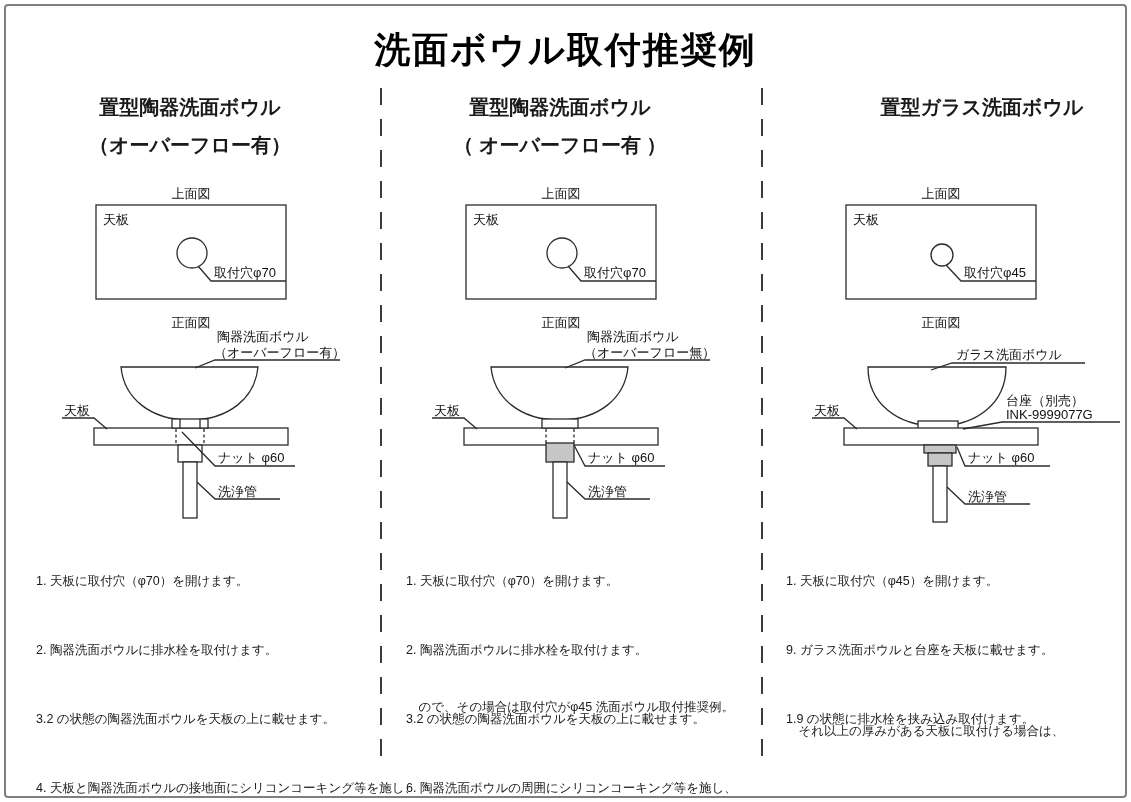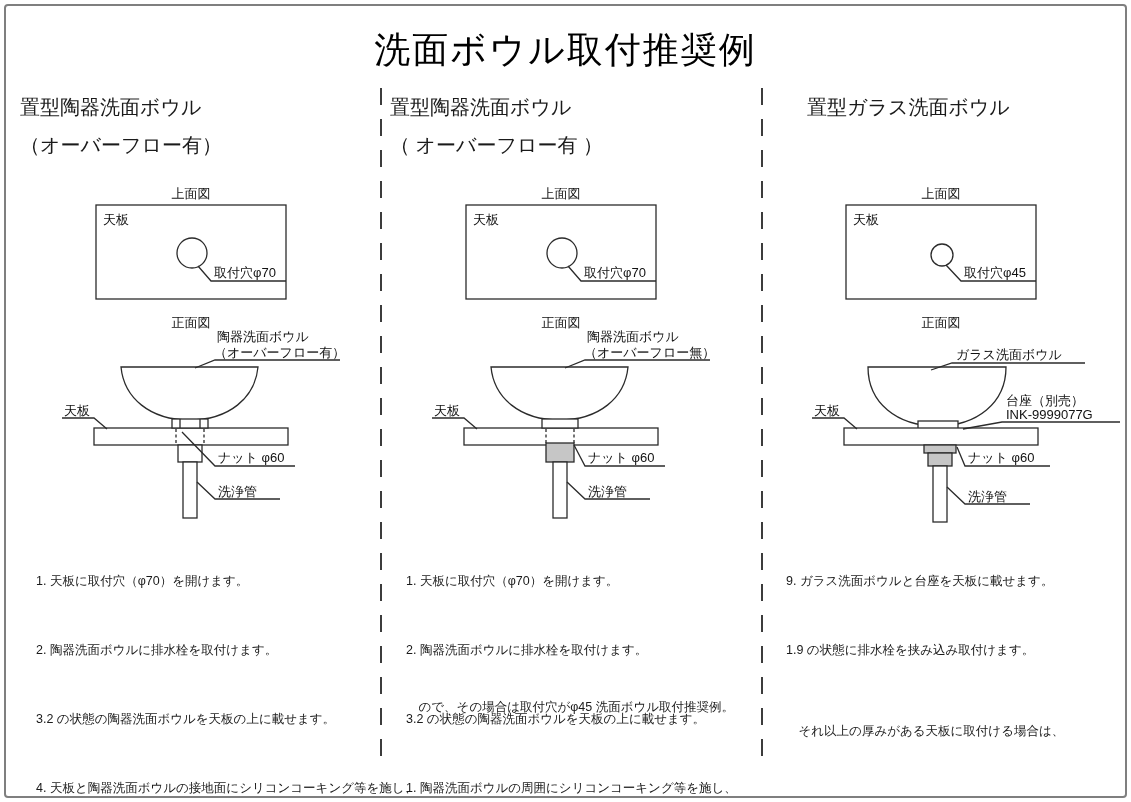--- a/index.html
+++ b/index.html
@@ -1,25 +1,25 @@
 <!DOCTYPE html>
 <html><head>
 <meta charset="utf-8">
 <style>
   html,body{margin:0;padding:0;background:#fff;}
   body{width:1131px;height:802px;position:relative;overflow:hidden;
        font-family:"Liberation Sans","DejaVu Sans",sans-serif;color:#111;}
   .frame{position:absolute;inset:4px;border:2px solid #7f7f7f;border-radius:4px;}
   .title{position:absolute;top:26px;left:0;width:100%;text-align:center;
-         font-size:36px;font-weight:normal;letter-spacing:2px;color:#000;}
+         font-size:36px;font-weight:bold;letter-spacing:2px;color:#000;}
   .divider{position:absolute;top:88px;height:682px;width:2px;
            background:repeating-linear-gradient(to bottom,#3c3c3c 0 17px,transparent 17px 31px);}
   #divider-1{left:380px;} #divider-2{left:761px;}
-  .heading{position:absolute;top:88px;text-align:left;font-size:20px;
-           font-weight:400;line-height:38px;color:#1a1a1a;}
+  .heading{position:absolute;top:88px;text-align:center;font-size:20px;
+           font-weight:700;line-height:38px;color:#1a1a1a;}
   #heading-1{left:20px;width:340px;} #heading-2{left:390px;width:340px;}
   #heading-3{left:807px;width:350px;}
   .colsvg{position:absolute;top:185px;width:350px;height:350px;}
   #svg-1{left:30px;} #svg-2{left:400px;} #svg-3{left:780px;}
   svg path,svg rect,svg circle,svg line,svg polyline{stroke:#2b2b2b;stroke-width:1.3;fill:none;}
   svg .fw{fill:#fff;} svg .fg{fill:#c6c6c6;} svg .dash{stroke-dasharray:3 2.5;}
   svg text{fill:#111;font-size:13px;font-family:"Liberation Sans","DejaVu Sans",sans-serif;stroke:none;}
   svg text.mid{text-anchor:middle;}
   .steps,.note{position:absolute;font-size:12.5px;line-height:23px;color:#1a1a1a;white-space:pre;}
   #steps-1{left:36px;top:524px;width:345px;}
@@ -146,29 +146,30 @@
   <div>2. 陶器洗面ボウルに排水栓を取付けます。</div>
   <div>3.2 の状態の陶器洗面ボウルを天板の上に載せます。</div>
   <div>4. 天板と陶器洗面ボウルの接地面にシリコンコーキング等を施し、</div>
   
 </div>
 
 <div class="steps" id="steps-2">
   <div>1. 天板に取付穴（φ70）を開けます。</div>
   <div>2. 陶器洗面ボウルに排水栓を取付けます。</div>
   <div>3.2 の状態の陶器洗面ボウルを天板の上に載せます。</div>
-  <div>1. 陶器洗面ボウルの周囲にシリコンコーキング等を施し、</div>
+  <div>6. 陶器洗面ボウルの周囲にシリコンコーキング等を施し、</div>
   
 </div>
 <div class="note" id="note-2">
   <div>　ので、その場合は取付穴がφ45 洗面ボウル取付推奨例。</div>
   
 </div>
 
 <div class="steps" id="steps-3">
+  <div>1. 天板に取付穴（φ45）を開けます。</div>
   <div>9. ガラス洗面ボウルと台座を天板に載せます。</div>
   <div>1.9 の状態に排水栓を挟み込み取付けます。</div>
   
   
 </div>
 <div class="note" id="note-3">
   <div>　それ以上の厚みがある天板に取付ける場合は、</div>
   
 </div>
 

